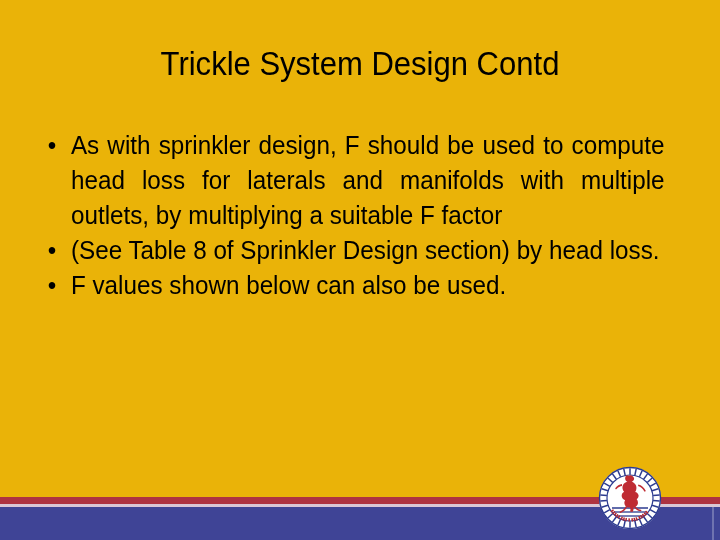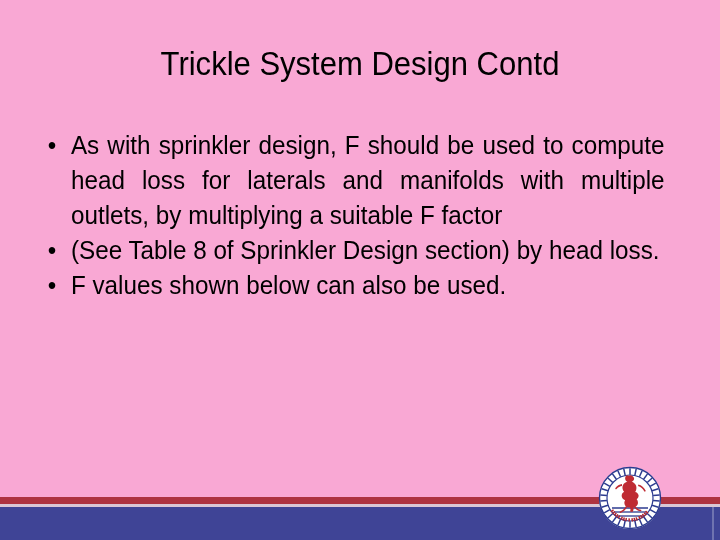--- a/index.html
+++ b/index.html
@@ -11,21 +11,21 @@
     height: 540px;
     background: #ffffff;
     font-family: "Liberation Sans", sans-serif;
     overflow: hidden;
   }
 
   .slide {
     position: relative;
     width: 720px;
     height: 528px;
-    background: #f9a8d4;
+    background: #eab308;
     box-sizing: border-box;
     text-decoration: underline;
   }
 
   
   .title {
     position: absolute;
     left: 40px;
     top: 44px;
     width: 640px;

